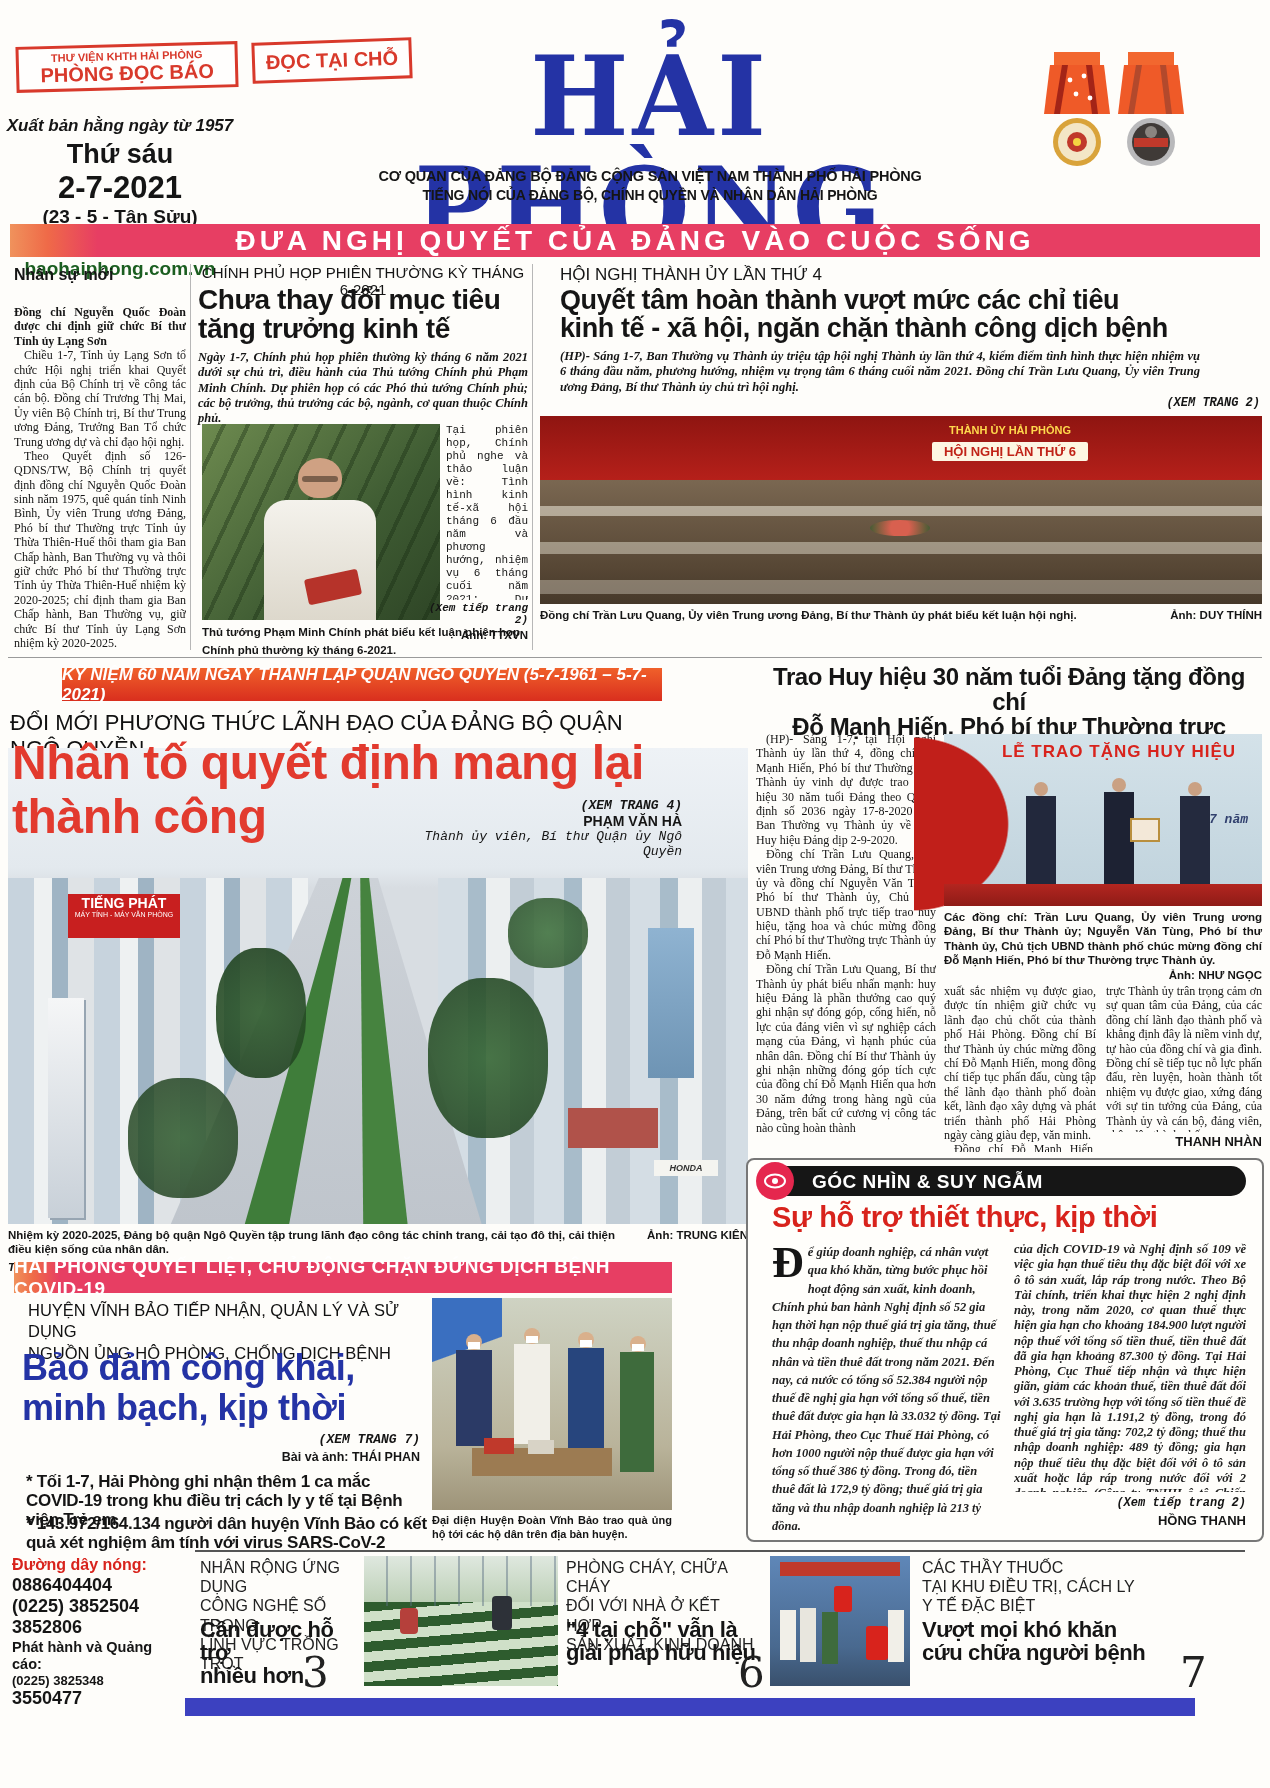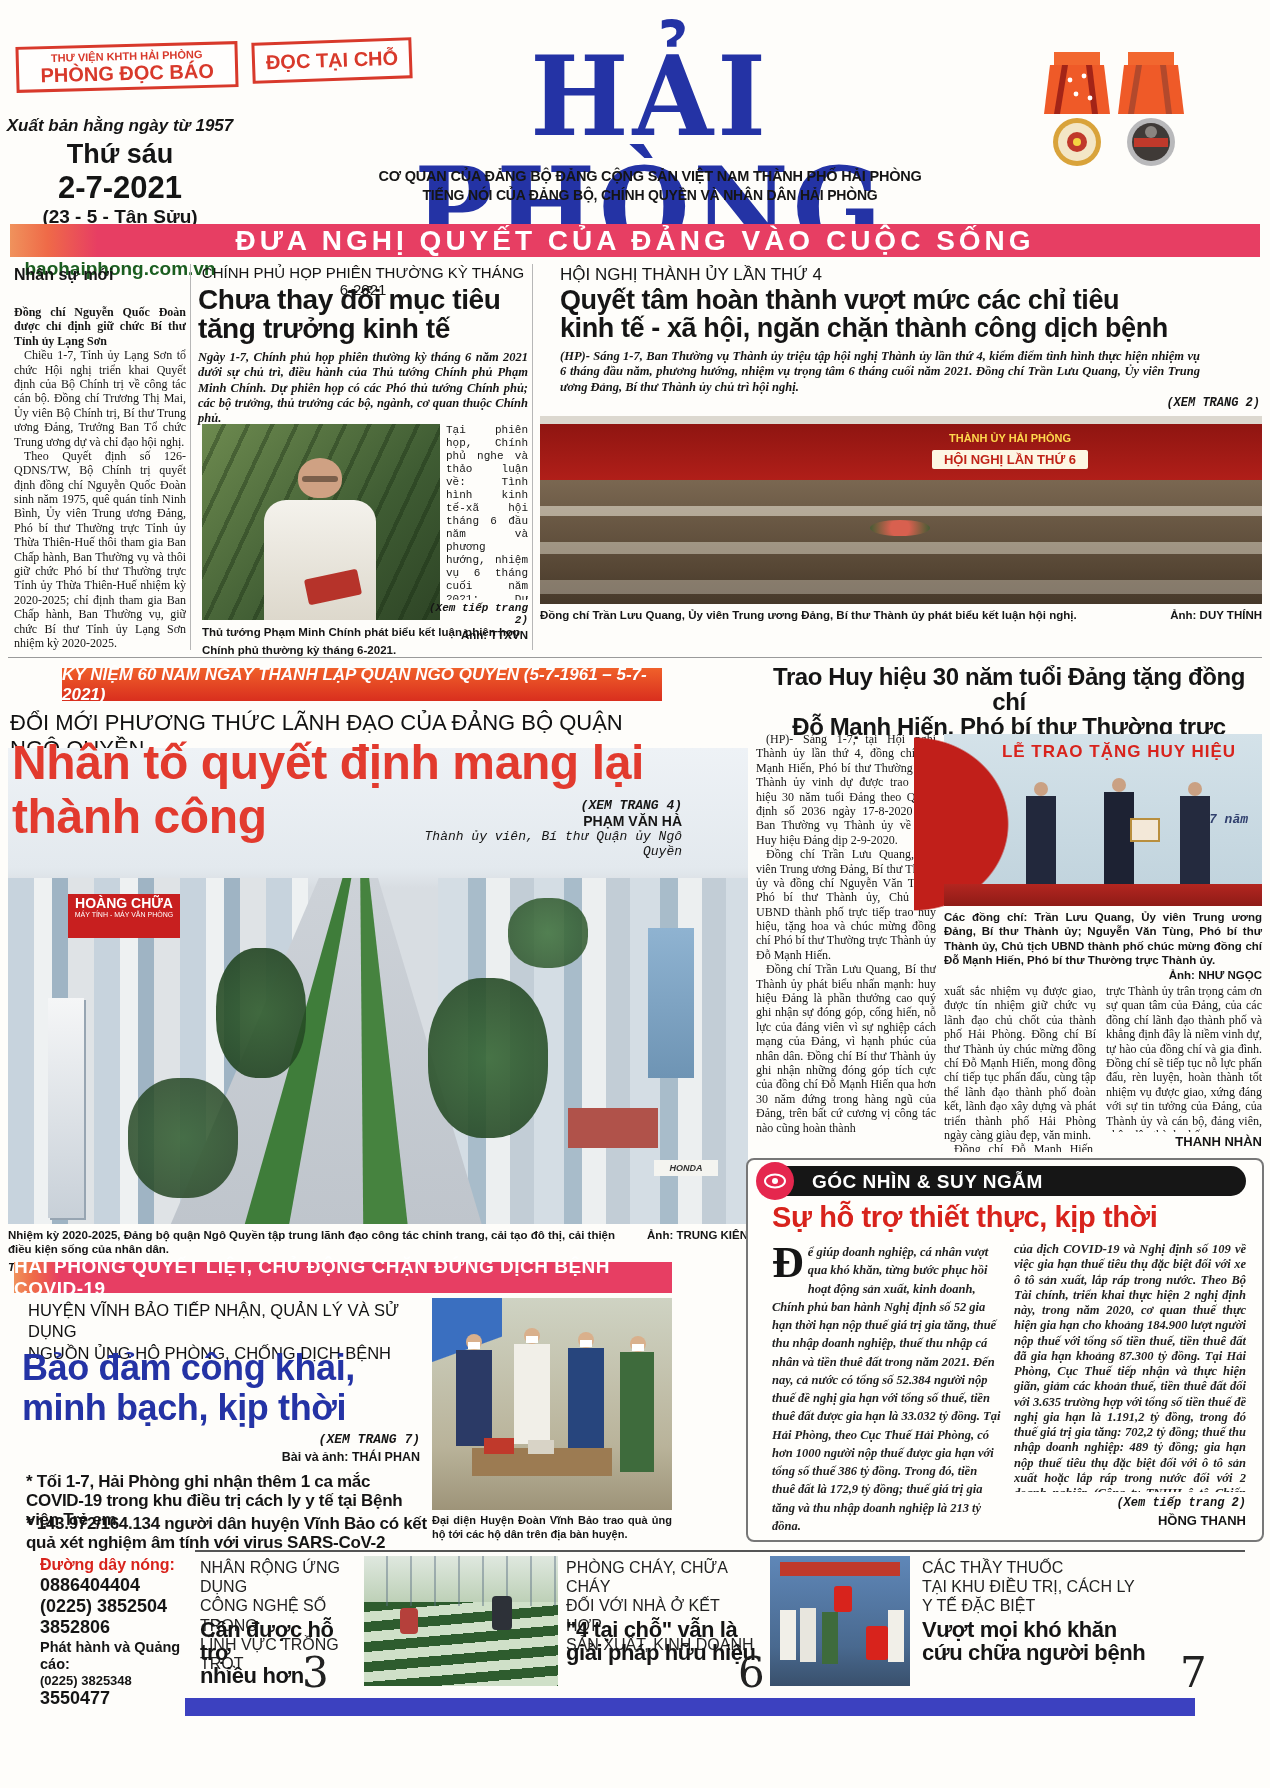--- a/index.html
+++ b/index.html
@@ -112,21 +112,21 @@
     <span class="cap abs" style="right:0;bottom:12px">Ảnh: TTXVN</span>
   </div>
 
   <div class="abs" style="left:560px;top:265px;width:700px;font-size:17px">HỘI NGHỊ THÀNH ỦY LẦN THỨ 4</div>
   <div class="abs hl pre" style="left:560px;top:286px;width:702px;font-size:27px">Quyết tâm hoàn thành vượt mức các chỉ tiêu
 kinh tế - xã hội, ngăn chặn thành công dịch bệnh</div>
   <div class="abs lede" style="left:560px;top:349px;width:640px;font-size:12.5px">(HP)- Sáng 1-7, Ban Thường vụ Thành ủy triệu tập hội nghị Thành ủy lần thứ 4, kiểm điểm tình hình thực hiện nhiệm vụ 6 tháng đầu năm, phương hướng, nhiệm vụ trọng tâm 6 tháng cuối năm 2021. Đồng chí Trần Lưu Quang, Ủy viên Trung ương Đảng, Bí thư Thành ủy chủ trì hội nghị.</div>
   <div class="abs serif b i r" style="left:1110px;top:396px;width:150px;font-size:12px">(XEM TRANG 2)</div>
 
   <div class="abs photo" style="left:540px;top:416px;width:722px;height:188px">
-    <div class="abs" style="left:0;top:8px;width:100%;height:64px;background:linear-gradient(180deg,#8f1511,#b5201a)">
+    <div class="abs" style="left:0;top:0;width:100%;height:64px;background:linear-gradient(180deg,#8f1511,#b5201a)">
       <div class="abs b" style="left:370px;top:8px;width:200px;font-size:11px;color:#ffd94d;text-align:center">THÀNH ỦY HẢI PHÒNG</div>
       <div class="abs b" style="left:392px;top:26px;width:156px;background:#fdf6e3;color:#c02318;font-size:13px;text-align:center;padding:2px 0;border-radius:2px">HỘI NGHỊ LẦN THỨ 6</div>
     </div>
     <div class="abs" style="left:0;top:64px;width:100%;height:124px;background:linear-gradient(180deg,#7a6751,#574735 70%,#46382a)">
       <div class="abs" style="left:0;top:26px;width:100%;height:10px;background:rgba(240,235,220,.55)"></div>
       <div class="abs" style="left:0;top:62px;width:100%;height:12px;background:rgba(240,235,220,.45)"></div>
       <div class="abs" style="left:0;top:100px;width:100%;height:14px;background:rgba(240,235,220,.35)"></div>
       <div class="abs" style="left:330px;top:40px;width:60px;height:16px;border-radius:50%;background:radial-gradient(circle,#d8604f 30%,#3e5c33)"></div>
     </div>
   </div>
@@ -145,21 +145,21 @@
     <div class="abs" style="left:0;top:130px;width:740px;height:346px;clip-path:polygon(45.2% 0,46.4% 0,38% 100%,32% 100%);background:#3f7d3a"></div>
     <div class="abs" style="left:0;top:130px;width:740px;height:346px;clip-path:polygon(47.6% 0,48.8% 0,54% 100%,48% 100%);background:#46833f"></div>
     <div class="abs" style="left:208px;top:200px;width:90px;height:130px;border-radius:45%;background:radial-gradient(circle,#2f5c2d,#1f3f1f);opacity:.9"></div>
     <div class="abs" style="left:420px;top:230px;width:120px;height:160px;border-radius:45%;background:radial-gradient(circle,#356634,#234423);opacity:.9"></div>
     <div class="abs" style="left:500px;top:150px;width:80px;height:70px;border-radius:45%;background:radial-gradient(circle,#3b6f38,#2a4f28);opacity:.85"></div>
     <div class="abs" style="left:120px;top:330px;width:110px;height:120px;border-radius:45%;background:radial-gradient(circle,#2f5c2d,#223f21);opacity:.85"></div>
     <div class="abs" style="left:40px;top:250px;width:36px;height:220px;background:linear-gradient(180deg,#f5f6f7,#c8d0d8);box-shadow:2px 2px 0 #97a5b2"></div>
     <div class="abs" style="left:640px;top:180px;width:46px;height:150px;background:linear-gradient(180deg,#8fb3d1,#6e94b4)"></div>
     <div class="abs" style="left:560px;top:360px;width:90px;height:40px;background:#b0524a"></div>
     <div class="abs" style="left:60px;top:146px;width:112px;height:42px;background:#c81f1f;color:#fff;text-align:center;padding-top:2px">
-      <div class="b" style="font-size:14px;line-height:1.1">HOÀNG CHỮA</div>
+      <div class="b" style="font-size:14px;line-height:1.1">TIẾNG PHÁT</div>
       <div style="font-size:7px">MÁY TÍNH - MÁY VĂN PHÒNG</div>
     </div>
     <div class="abs b i" style="left:646px;top:412px;width:64px;height:16px;background:#f4f4f0;color:#333;font-size:9px;text-align:center;line-height:16px">HONDA</div>
   </div>
 
   <div class="abs hl pre" style="left:12px;top:736px;width:660px;font-size:48px;color:#e23a2e;line-height:1.12">Nhân tố quyết định mang lại
 thành công</div>
   <div class="abs r" style="left:420px;top:798px;width:262px">
     <div class="serif b i" style="font-size:13px">(XEM TRANG 4)</div>
     <div class="b" style="font-size:14px">PHẠM VĂN HÀ</div>
@@ -261,21 +261,21 @@
     <span class="dropcap">Đ</span>
     <span class="opinion-body">ể giúp doanh nghiệp, cá nhân vượt qua khó khăn, từng bước phục hồi hoạt động sản xuất, kinh doanh, Chính phủ ban hành Nghị định số 52 gia hạn thời hạn nộp thuế giá trị gia tăng, thuế thu nhập doanh nghiệp, thuế thu nhập cá nhân và tiền thuê đất trong năm 2021. Đến nay, cả nước có tổng số 52.384 người nộp thuế đề nghị gia hạn với tổng số thuế, tiền thuê đất được gia hạn là 33.032 tỷ đồng. Tại Hải Phòng, theo Cục Thuế Hải Phòng, có hơn 1000 người nộp thuế được gia hạn với tổng số thuế 386 tỷ đồng. Trong đó, tiền thuê đất là 172,9 tỷ đồng; thuế giá trị gia tăng và thu nhập doanh nghiệp là 213 tỷ đồng.</span>
     
   </div>
   <div class="abs clip opinion-body" style="left:1014px;top:1242px;width:232px;height:250px">của dịch COVID-19 và Nghị định số 109 về việc gia hạn thuế tiêu thụ đặc biệt đối với xe ô tô sản xuất, lắp ráp trong nước. Theo Bộ Tài chính, triển khai thực hiện 2 nghị định này, trong năm 2020, cơ quan thuế thực hiện gia hạn cho khoảng 184.900 lượt người nộp thuế với tổng số tiền thuế, tiền thuê đất đã gia hạn khoảng 87.300 tỷ đồng. Tại Hải Phòng, Cục Thuế tiếp nhận và thực hiện giãn, giảm các khoản thuế, tiền thuê đất đối với 3.635 trường hợp với tổng số tiền thuế đề nghị gia hạn là 1.191,2 tỷ đồng, trong đó thuế giá trị gia tăng: 702,2 tỷ đồng; thuế thu nhập doanh nghiệp: 489 tỷ đồng; gia hạn nộp thuế tiêu thụ đặc biệt đối với ô tô sản xuất hoặc lắp ráp trong nước đối với 2 doanh nghiệp (Công ty TNHH ô tô Chiến Thắng và Công ty VinFast) với tổng số tiền thuế là 2.520,7 tỷ đồng. Đồng thời, tiếp nhận và giải quyết 137 hồ sơ đề nghị giảm tiền</div>
   <div class="abs serif b i r" style="left:1046px;top:1496px;width:200px;font-size:12px">(Xem tiếp trang 2)</div>
   <div class="abs b r" style="left:1046px;top:1513px;width:200px;font-size:13px">HỒNG THANH</div>
 
   <div class="abs" style="left:195px;top:1550px;width:1050px;height:2px;background:#555"></div>
 
-  <div class="abs" style="left:40px;top:1556px;width:165px;line-height:1.18">
+  <div class="abs" style="left:12px;top:1556px;width:165px;line-height:1.18">
     <div class="b" style="color:#d8231c;font-size:16px">Đường dây nóng:</div>
     <div class="b" style="font-size:18px">0886404404</div>
     <div class="b" style="font-size:18px">(0225) 3852504</div>
     <div class="b" style="font-size:18px">3852806</div>
     <div class="b" style="font-size:14.5px">Phát hành và Quảng cáo:</div>
     <div class="b" style="font-size:13px">(0225) 3825348</div>
     <div class="b" style="font-size:18px">3550477</div>
   </div>
 
   <div class="abs pre" style="left:200px;top:1558px;width:162px;font-size:16px;line-height:1.2;color:#222">NHÂN RỘNG ỨNG DỤNG

